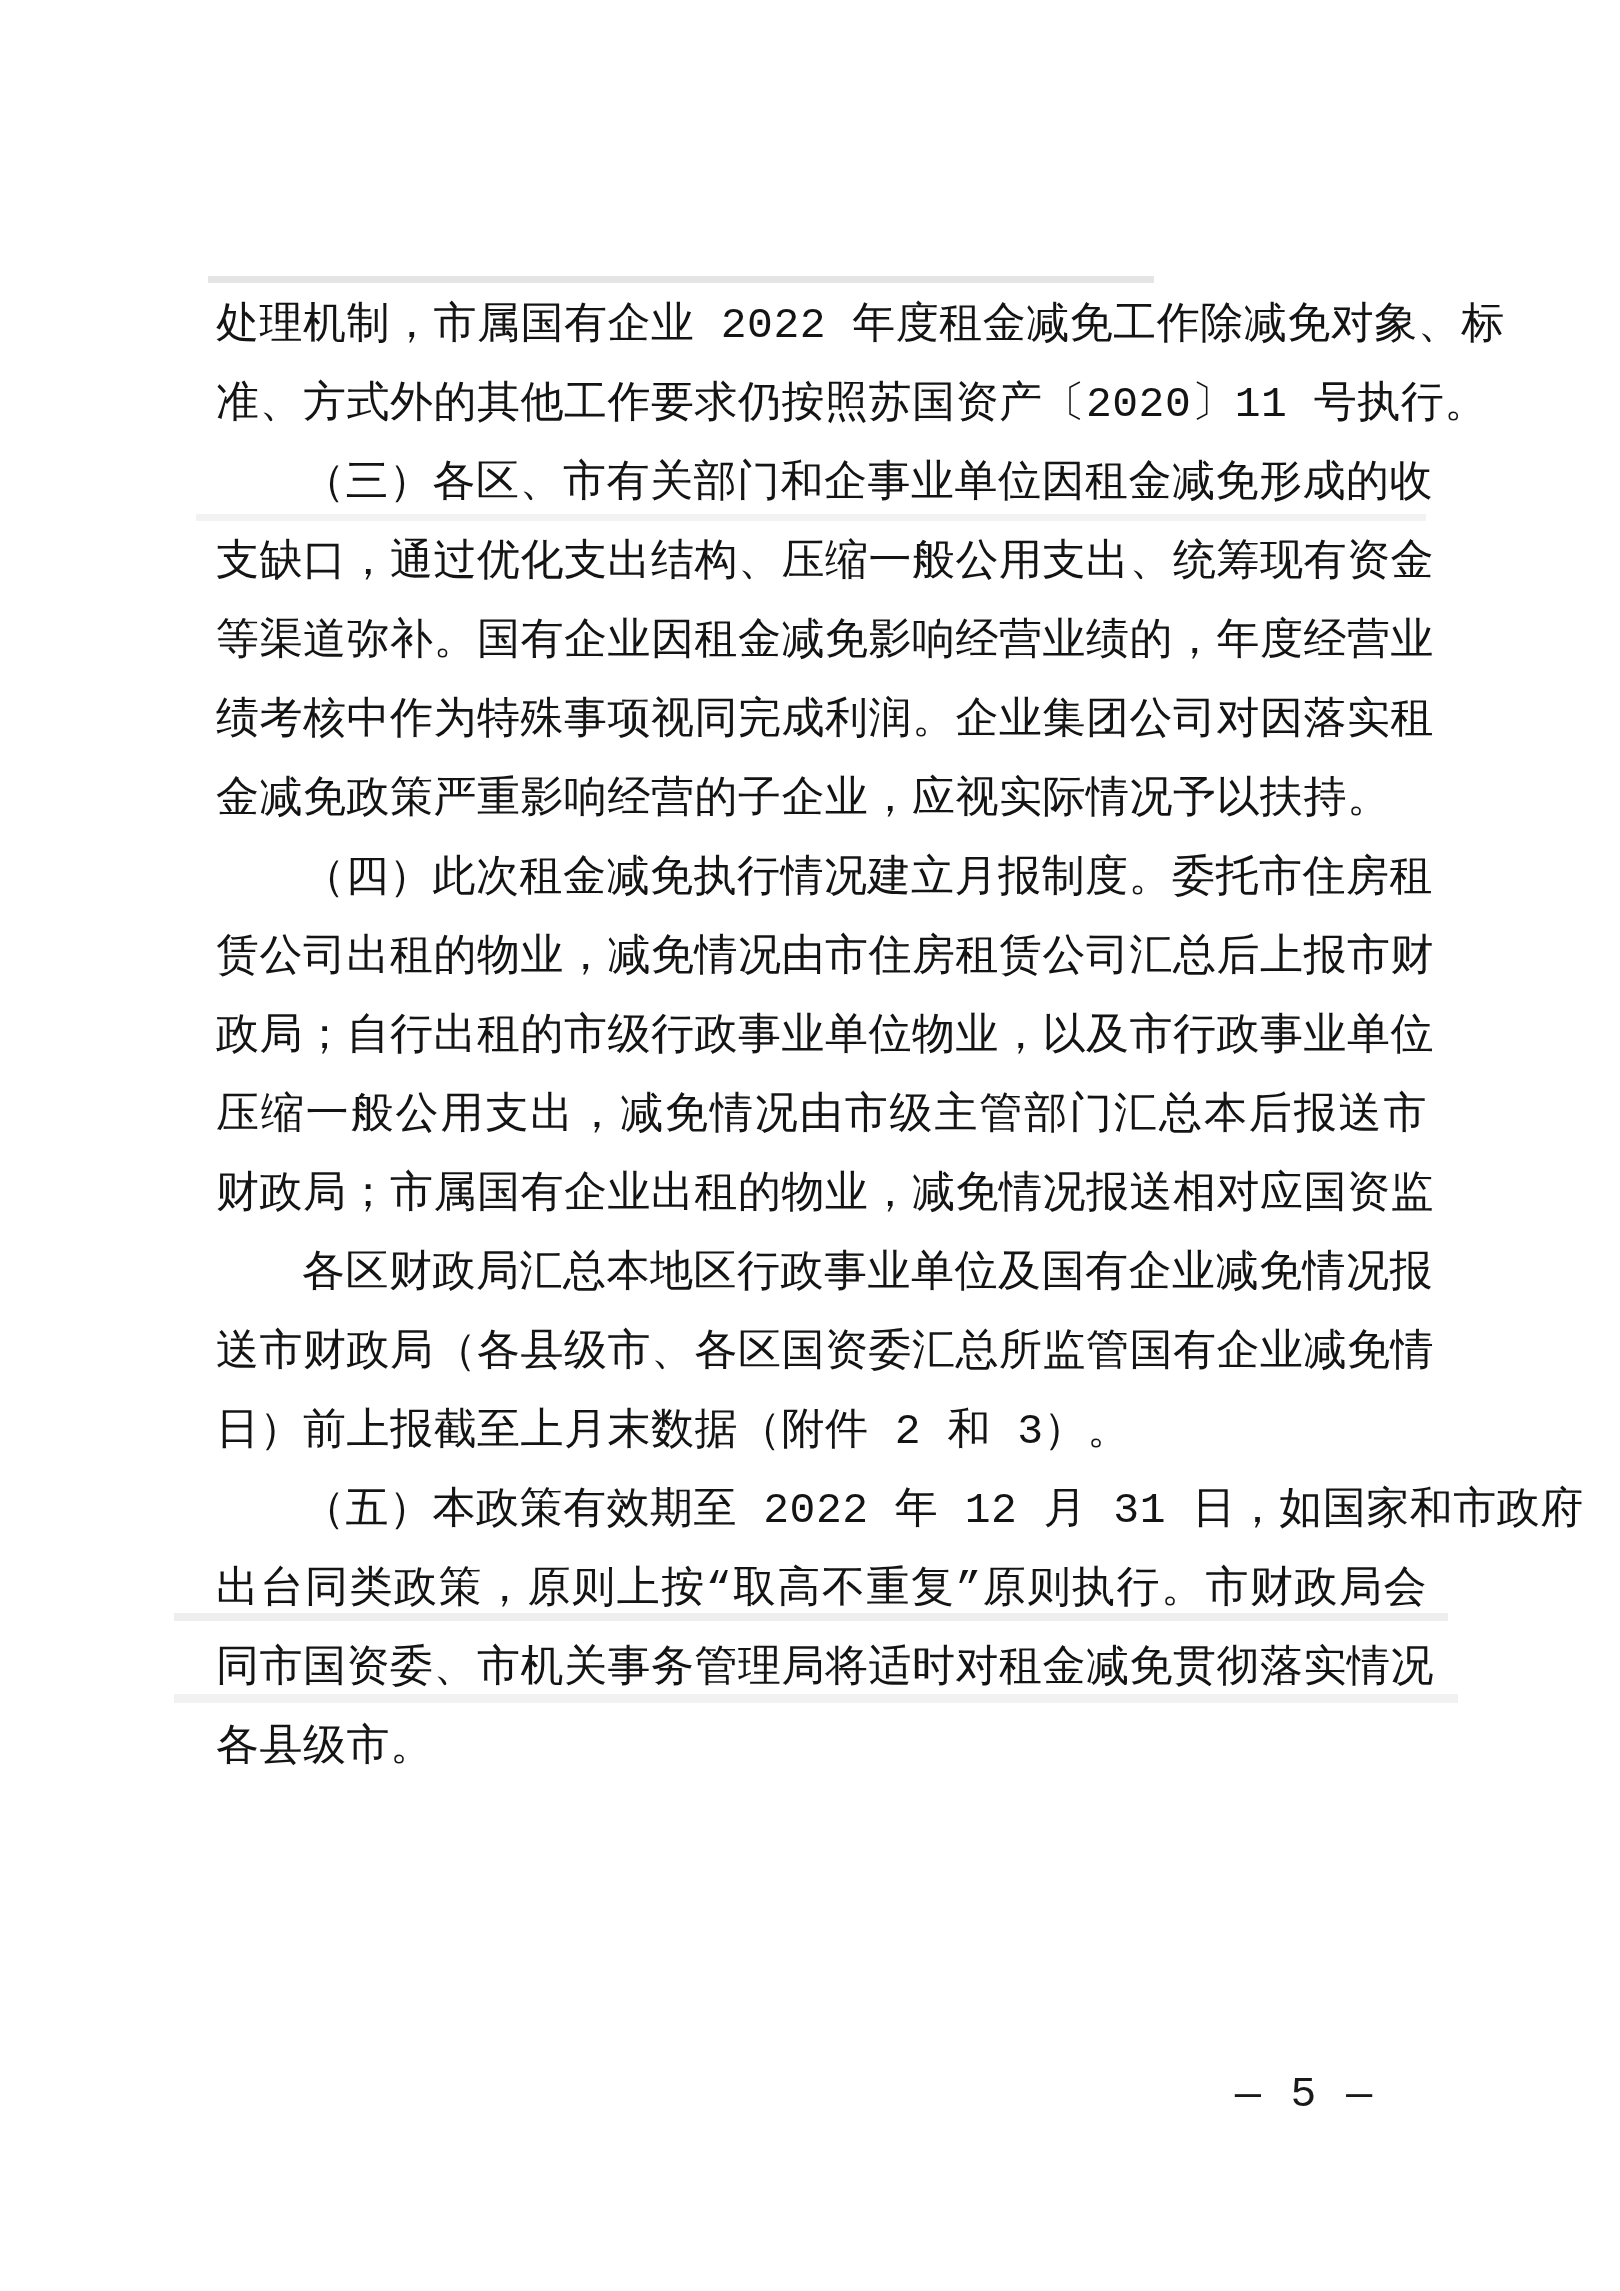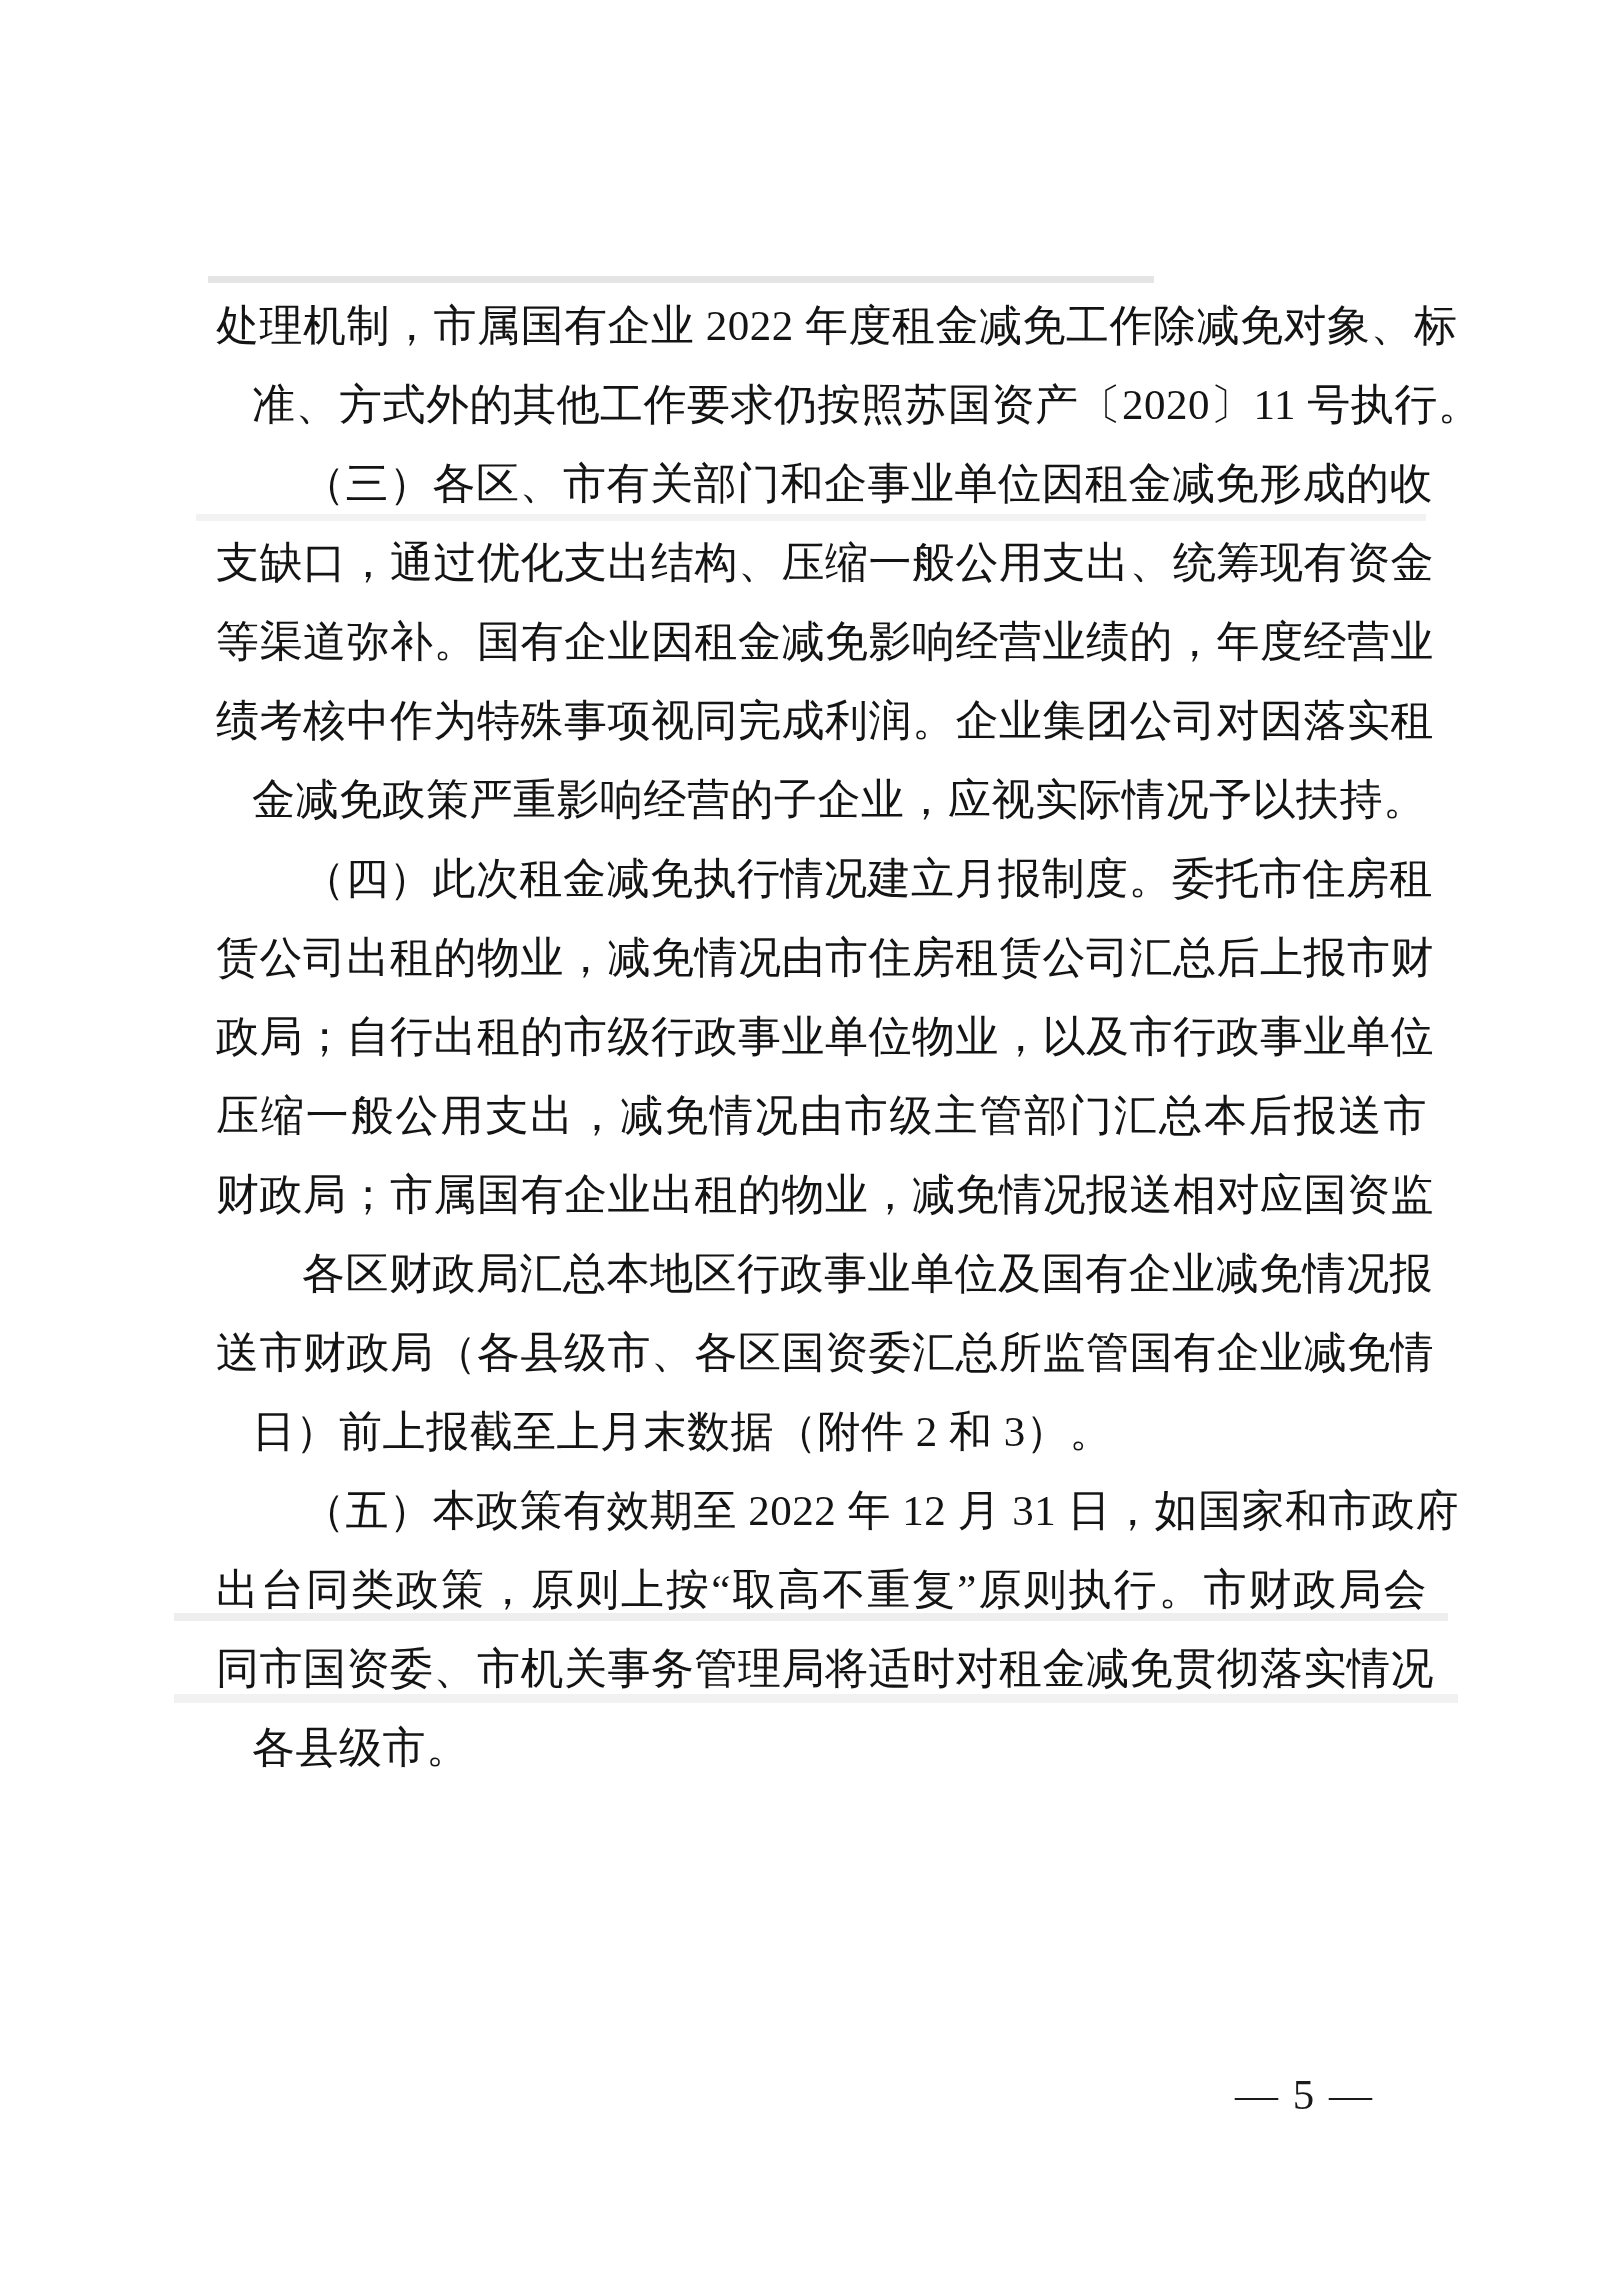--- a/index.html
+++ b/index.html
@@ -6,21 +6,21 @@
     margin: 0;
     padding: 0;
     background: #ffffff;
   }
   .page {
     position: relative;
     width: 1620px;
     height: 2292px;
     background: #ffffff;
     overflow: hidden;
-    font-family: Liberation Serif, serif;
+    font-family: Liberation Mono, monospace;
     color: #141414;
   }
   .text-block {
     position: absolute;
     left: 216px;
     top: 286px;
     width: 1211px;
   }
   .para { margin: 0; padding: 0; }
   .ln {
@@ -31,21 +31,20 @@
     letter-spacing: 0.5px;
     text-align: justify;
     text-align-last: justify;
     text-justify: inter-character;
     white-space: nowrap;
     overflow: visible;
   }
   .ln.end {
     text-align: left;
     text-align-last: left;
-    margin-left: 36px;
   }
   .ln.ind { text-indent: 86px; }
   .footer {
     position: absolute;
     left: 1235px;
     top: 2070px;
     height: 49px;
     line-height: 49px;
     font-size: 43px;
     letter-spacing: 2px;

